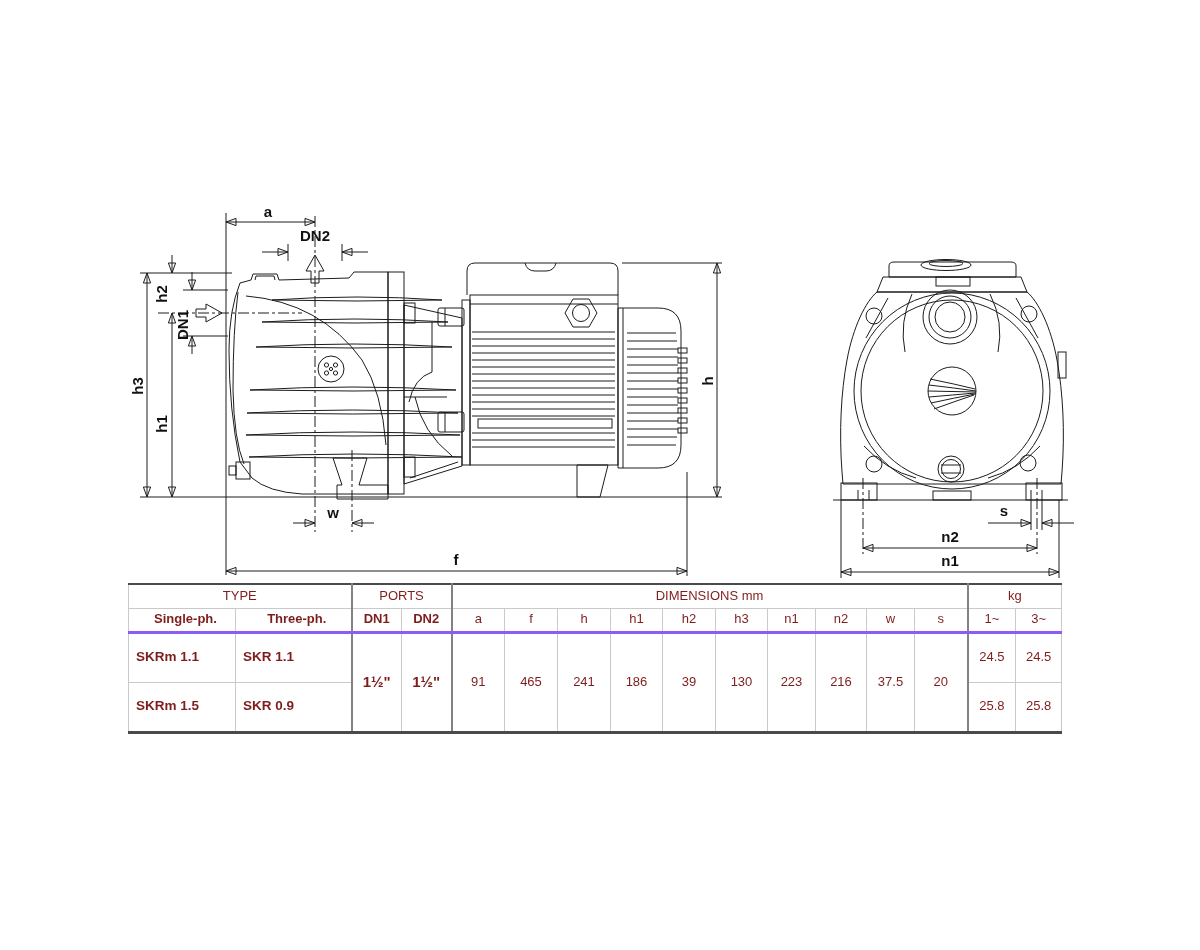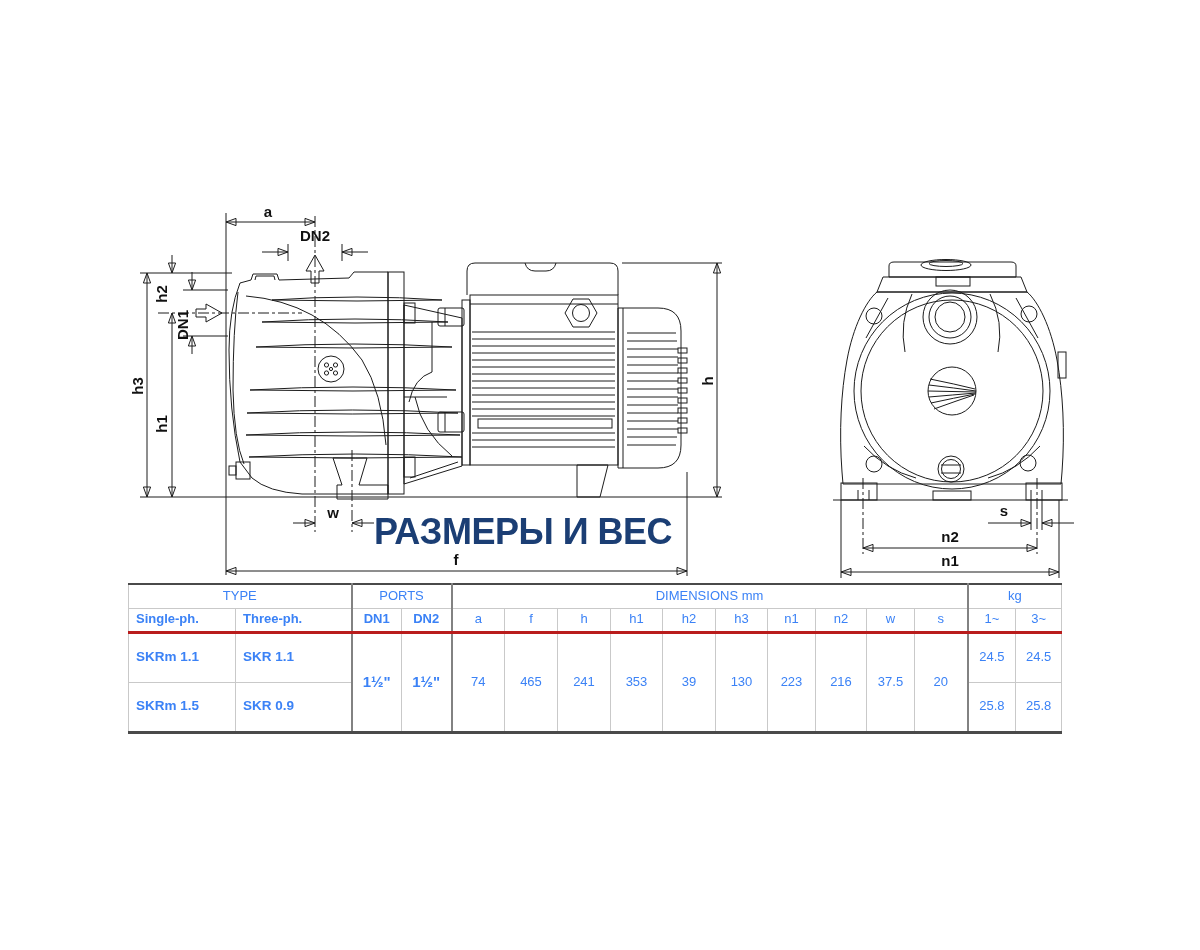--- a/index.html
+++ b/index.html
@@ -7,22 +7,22 @@
         font-family:"Liberation Sans",sans-serif;}
   #drawing-svg{position:absolute;left:120px;top:190px;width:1010px;height:400px;}
   #page-title{position:absolute;left:374px;top:511px;font-size:36px;font-weight:bold;
         letter-spacing:-0.5px;color:#1b3e74;white-space:nowrap;}
   
   #spec-table{position:absolute;left:128px;top:583px;width:933px;height:148px;
         border-collapse:collapse;table-layout:fixed;
         border-top:2px solid #4a4a4a;border-bottom:3px solid #4a4a4a;
         border-left:1px solid #c9c9c9;border-right:1px solid #c9c9c9;}
   #spec-table td{border:1px solid #c9c9c9;text-align:center;vertical-align:middle;
-        color:#3b82f6;font-size:13px;padding:0;line-height:1.1;}
-  #spec-table tr.hdr2 td{border-bottom:3px solid #b91c1c;}
+        color:#7f1d1d;font-size:13px;padding:0;line-height:1.1;}
+  #spec-table tr.hdr2 td{border-bottom:3px solid #8b5cf6;text-align:center;}
   #spec-table td.gl{border-left:2px solid #828282;}
   #spec-table td.b{font-weight:bold;}
   #spec-table td.l{text-align:left;padding-left:7px;}
   #spec-table td.port{font-size:15px;font-weight:bold;}
   #spec-table td.model{font-size:13.5px;font-weight:bold;margin-left:44px;}
   
   #drawing-svg path, #drawing-svg line, #drawing-svg rect,
   #drawing-svg circle, #drawing-svg ellipse, #drawing-svg polygon{
         stroke:#1c1c1c;fill:none;stroke-width:1;}
   #drawing-svg text{fill:#111;font-family:"Liberation Sans",sans-serif;
@@ -269,21 +269,20 @@
       <text transform="translate(167,424) rotate(-90)" text-anchor="middle">h1</text>
       <text x="333" y="518" text-anchor="middle">w</text>
       <text x="456" y="565" text-anchor="middle">f</text>
       <text transform="translate(713,381) rotate(-90)" text-anchor="middle">h</text>
       <text x="1004" y="516" text-anchor="middle">s</text>
       <text x="950" y="542" text-anchor="middle">n2</text>
       <text x="950" y="566" text-anchor="middle">n1</text>
     </g>
   </svg>
 
-  <div id="page-title">РАЗМЕРЫ И ВЕС</div>
 
   <table id="spec-table">
     <colgroup>
       <col style="width:107px">
         <col style="width:116px">
       <col style="width:50px">
         <col style="width:50px">
       <col style="width:53px">
         <col style="width:53px">
         <col style="width:53px">
@@ -320,24 +319,24 @@
       <td>w</td>
       <td>s</td>
       <td class="gl">1~</td>
       <td>3~</td>
     </tr>
     <tr style="height:50px">
       <td class="model l">SKRm 1.1</td>
       <td class="model l">SKR 1.1</td>
       <td rowspan="2" class="port gl">1½"</td>
       <td rowspan="2" class="port">1½"</td>
-      <td rowspan="2" class="gl">74</td>
+      <td rowspan="2" class="gl">91</td>
       <td rowspan="2">465</td>
       <td rowspan="2">241</td>
-      <td rowspan="2">353</td>
+      <td rowspan="2">186</td>
       <td rowspan="2">39</td>
       <td rowspan="2">130</td>
       <td rowspan="2">223</td>
       <td rowspan="2">216</td>
       <td rowspan="2">37.5</td>
       <td rowspan="2">20</td>
       <td class="gl">24.5</td>
       <td>24.5</td>
     </tr>
     <tr style="height:50px">

